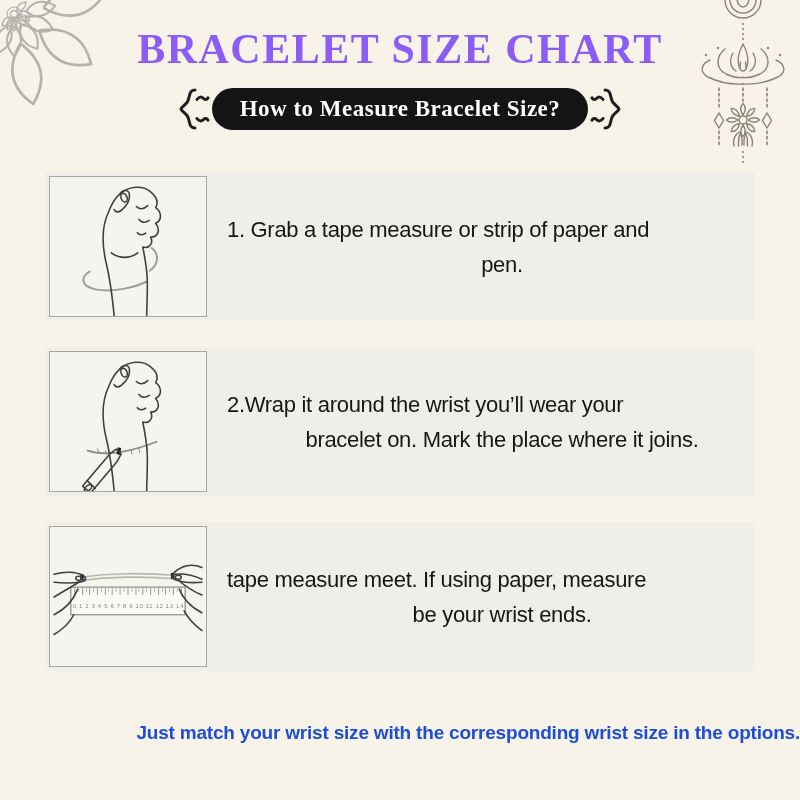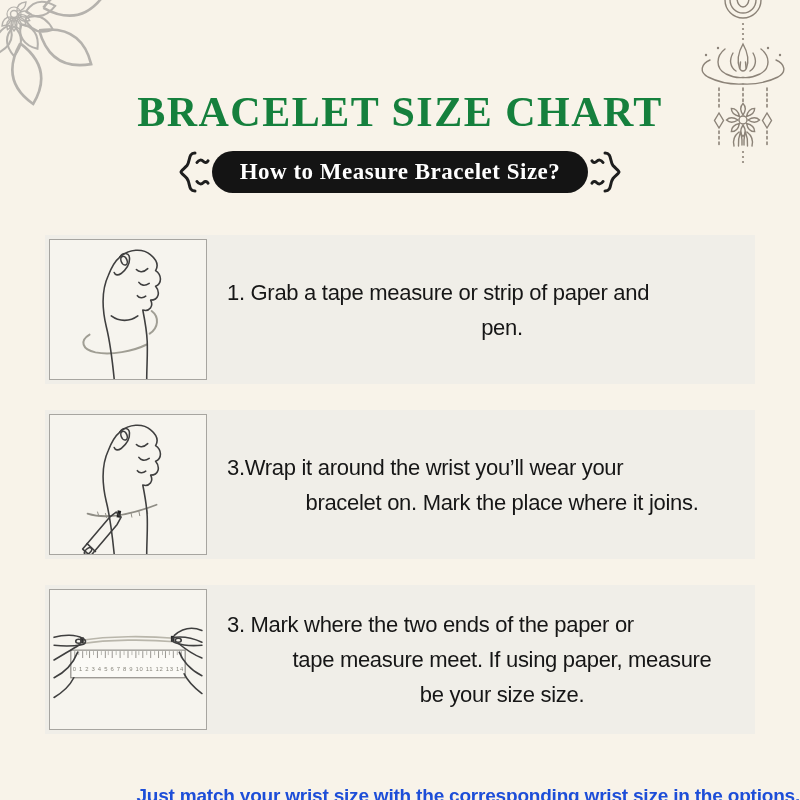--- a/index.html
+++ b/index.html
@@ -10,27 +10,27 @@
     font-family: "Liberation Sans", sans-serif;
     overflow: hidden;
   }
 
   
   .mandala { position: absolute; top: -6px; left: -6px; pointer-events: none; }
   .lotus   { position: absolute; top: 0; left: 688px; pointer-events: none; }
 
   
   .title {
-    margin-top: 88px;
+    margin-top: 25px;
     text-align: center;
     font-family: "Liberation Serif", serif;
     font-weight: bold;
     font-size: 42px;
     letter-spacing: 1.5px;
-    color: #15803d;
+    color: #8b5cf6;
     white-space: nowrap;
   }
   .badge-row {
     margin-top: 13px;
     display: flex;
     align-items: center;
     justify-content: center;
     gap: 2px;
   }
   .badge {
@@ -240,21 +240,21 @@
         <path class="ln" d="M95 28 C91 32 86 32 83.5 29"></path>
         <path class="ln" d="M96.5 43 C92 46 88 45 86 42"></path>
         <path class="ln" d="M93 56 C90 58.5 86.5 58 84.5 55.5"></path>
         <rect x="64" y="96" width="3.6" height="7" fill="#222" transform="rotate(10 66 99)"></rect>
         <path class="ln" d="M29 135 L57 102 L63 97.5 L68 102.5 L64 110 L37 142 Z" fill="#f6f4ee"></path>
         <path class="ln" d="M33.5 129.5 L42 137.5"></path>
         <ellipse class="ln" cx="34.5" cy="137" rx="4.4" ry="2.4" transform="rotate(-42 34.5 137)"></ellipse>
       </svg>
     </div>
     <div class="step-text">
-      <div class="step-line">3.Wrap it around the wrist you’ll wear your</div>
+      <div class="step-line">2.Wrap it around the wrist you’ll wear your</div>
       <div class="step-line">bracelet on. Mark the place where it joins.</div>
     </div>
   </div>
 
   <div class="step-row">
     <div class="illus-box">
       <svg width="150" height="138" viewBox="0 0 150 140">
         <path d="M28 50 C55 45.5 95 45.5 122 48" fill="none" stroke="#b9b6ab" stroke-width="1.6"></path>
         <path d="M28 53.5 C55 49 95 49 122 51.5" fill="none" stroke="#b9b6ab" stroke-width="1.6"></path>
         <rect x="26.5" y="47" width="3.6" height="6" fill="#2a2a2a"></rect>
@@ -270,21 +270,20 @@
         <path class="ln" d="M0 108 C10 102 16 96 20 88"></path>
         <path class="ln" d="M150 40 C140 36 130 38 122 45"></path>
         <path class="ln" d="M150 52 C141 48 132 46 123 47 C119 47.5 119 51 123 52.5 C130 55 140 56 150 55"></path>
         <ellipse class="ln" cx="126" cy="50" rx="3" ry="2"></ellipse>
         <path class="ln" d="M150 68 C140 64 132 58 126 53"></path>
         <path class="ln" d="M150 86 C138 80 130 70 127 62"></path>
         <path class="ln" d="M150 104 C142 98 136 92 132 84"></path>
       </svg>
     </div>
     <div class="step-text">
-      <div class="step-line">3. Mark where the two ends of the paper or</div>
       <div class="step-line">tape measure meet. If using paper, measure</div>
-      <div class="step-line">be your size size.</div>
+      <div class="step-line">be your wrist ends.</div>
     </div>
   </div>
 
 </div>
 
 <div class="footer-note">Just match your wrist size with the corresponding wrist size in the options.</div>
 
 </body></html>

